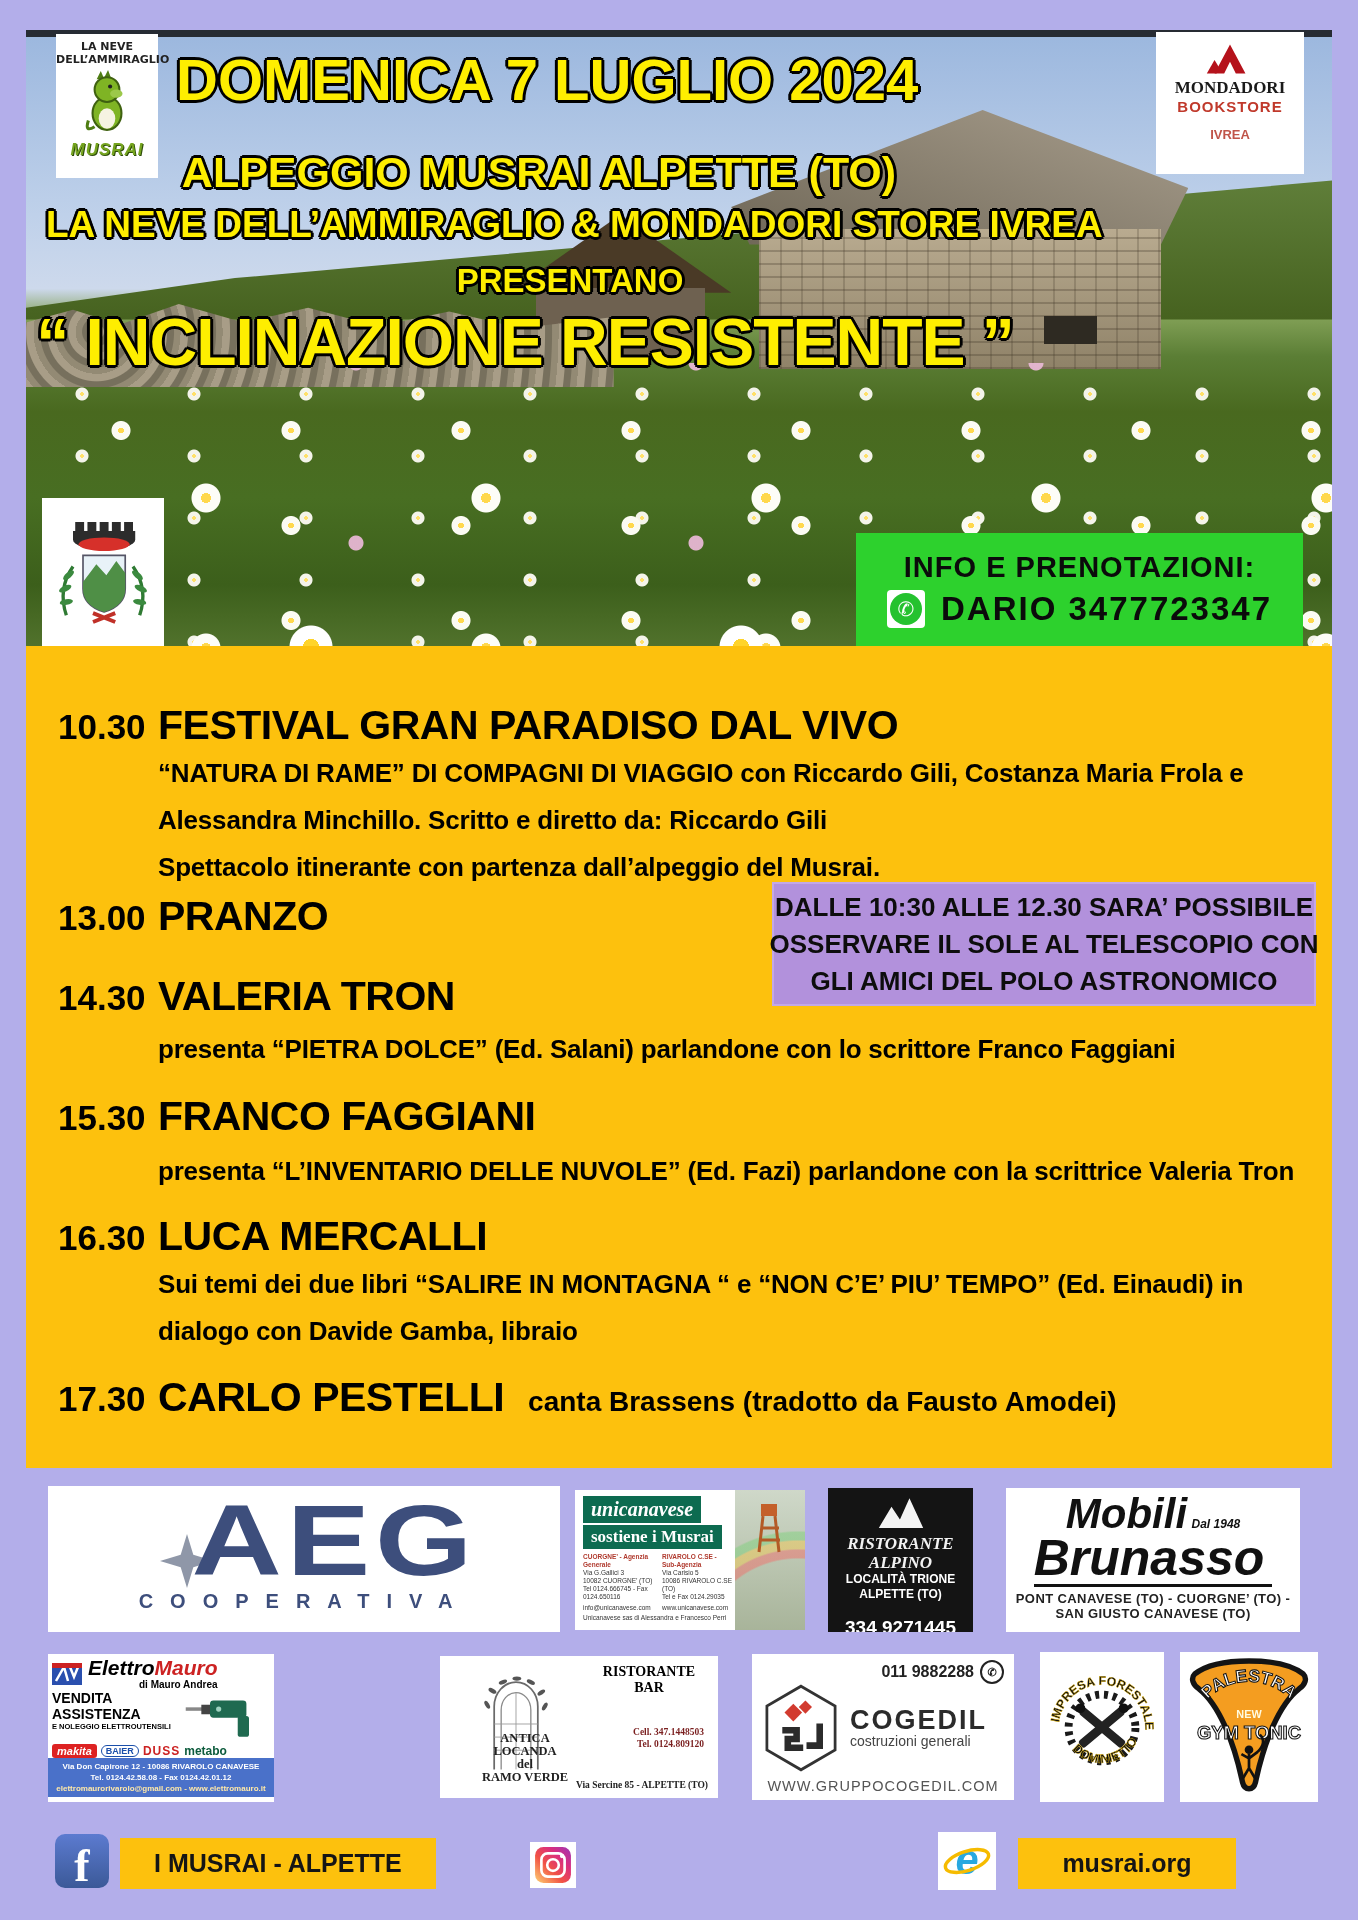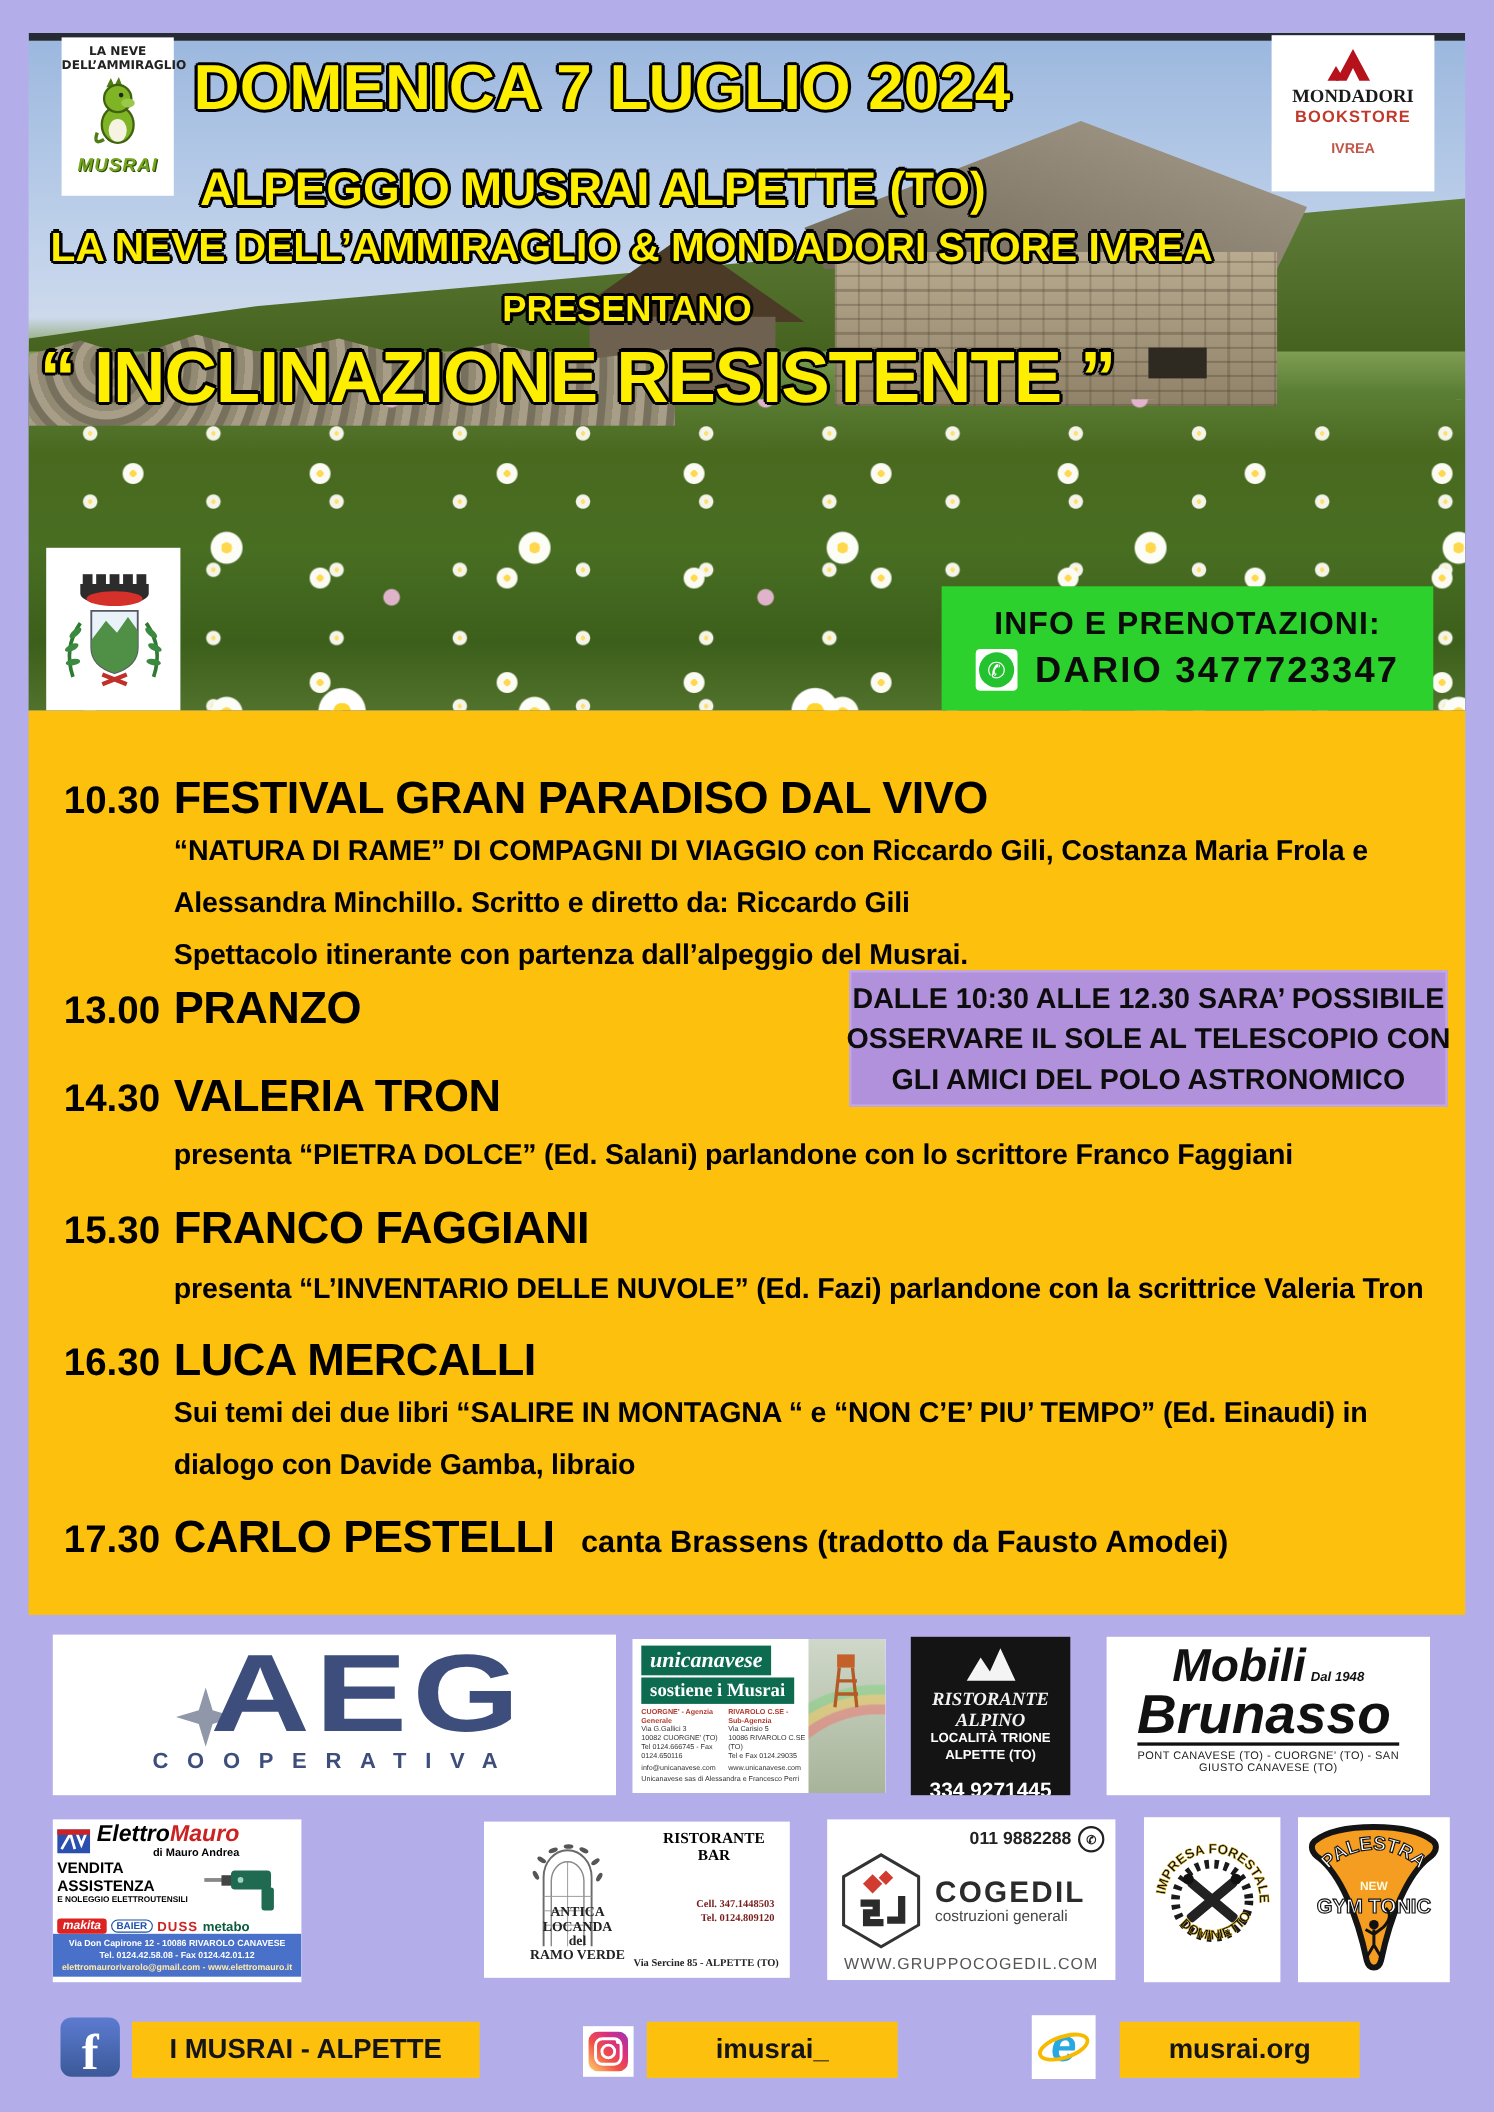--- a/index.html
+++ b/index.html
@@ -106,21 +106,21 @@
   .alpino{background:#141414;color:#fff;text-align:center;}
   .alp-name{font-family:"Liberation Serif",serif;font-style:italic;font-weight:700;font-size:17px;
             color:#f2f2f2;line-height:19px;}
   .alp-addr{font-size:12px;font-weight:700;line-height:15px;}
   .alp-tel{font-size:19px;font-weight:800;margin-top:15px;}
 
   .bru-line1{font-size:42px;font-weight:800;font-style:italic;color:#111;line-height:40px;}
   .bru-line2{font-size:50px;font-weight:800;font-style:italic;color:#111;line-height:48px;
              border-bottom:3px solid #111;display:inline-block;padding:0 8px 2px 0;}
   .bru-since{font-size:12px;font-style:italic;font-weight:700;color:#111;}
-  .bru-cities{font-size:10px;font-weight:400;color:#222;letter-spacing:.4px;margin-top:4px;text-align:center;}
+  .bru-cities{font-size:13px;font-weight:700;color:#222;letter-spacing:.4px;margin-top:4px;text-align:center;}
 
   .ele-brand{font-size:21px;font-weight:800;font-style:italic;line-height:22px;}
   .ele-owner{font-size:10px;font-weight:700;text-align:right;}
   .ele-svc1{font-size:14px;font-weight:800;line-height:16px;}
   .ele-svc3{font-size:7.5px;font-weight:800;}
   .ele-brands{display:flex;align-items:center;gap:4px;margin-top:2px;}
   .mk{background:#d22;color:#fff;font-style:italic;font-weight:800;font-size:11px;padding:1px 5px;border-radius:3px;}
   .ba{color:#1b4faa;border:1.5px solid #1b4faa;border-radius:8px;font-weight:800;font-size:9px;padding:0 4px;}
   .du{color:#c22;font-weight:800;font-size:12px;letter-spacing:1px;}
   .me{color:#0c5b3c;font-weight:800;font-size:12px;}
@@ -505,21 +505,20 @@
           <stop offset="0.7" stop-color="#d92e7f"></stop>
             <stop offset="1" stop-color="#9b36b7"></stop>
         </linearGradient>
       </defs>
       <rect x="1" y="1" width="34" height="34" rx="8" fill="url(#ig)"></rect>
       <rect x="7" y="7" width="22" height="22" rx="6" fill="none" stroke="#fff" stroke-width="2.5"></rect>
       <circle cx="18" cy="18" r="5.5" fill="none" stroke="#fff" stroke-width="2.5"></circle>
       <circle cx="26.5" cy="9.5" r="2" fill="#fff"></circle>
     </svg>
   </div>
-  <div class="pill" style="left:588px;top:1838px;min-width:160px;">imusrai_</div>
 
   <div class="ie-card" style="left:938px;top:1832px;width:58px;height:58px;">
     <svg width="52" height="52" viewBox="0 0 60 60">
       <text x="30" y="45" font-size="48" font-weight="bold" font-style="italic" fill="#28a8e0" text-anchor="middle">e</text>
       <ellipse cx="30" cy="30" rx="26" ry="11" fill="none" stroke="#f6bb00" stroke-width="4" transform="rotate(-18 30 30)"></ellipse>
     </svg>
   </div>
   <div class="pill" style="left:1018px;top:1838px;min-width:150px;">musrai.org</div>
 
 </div>

